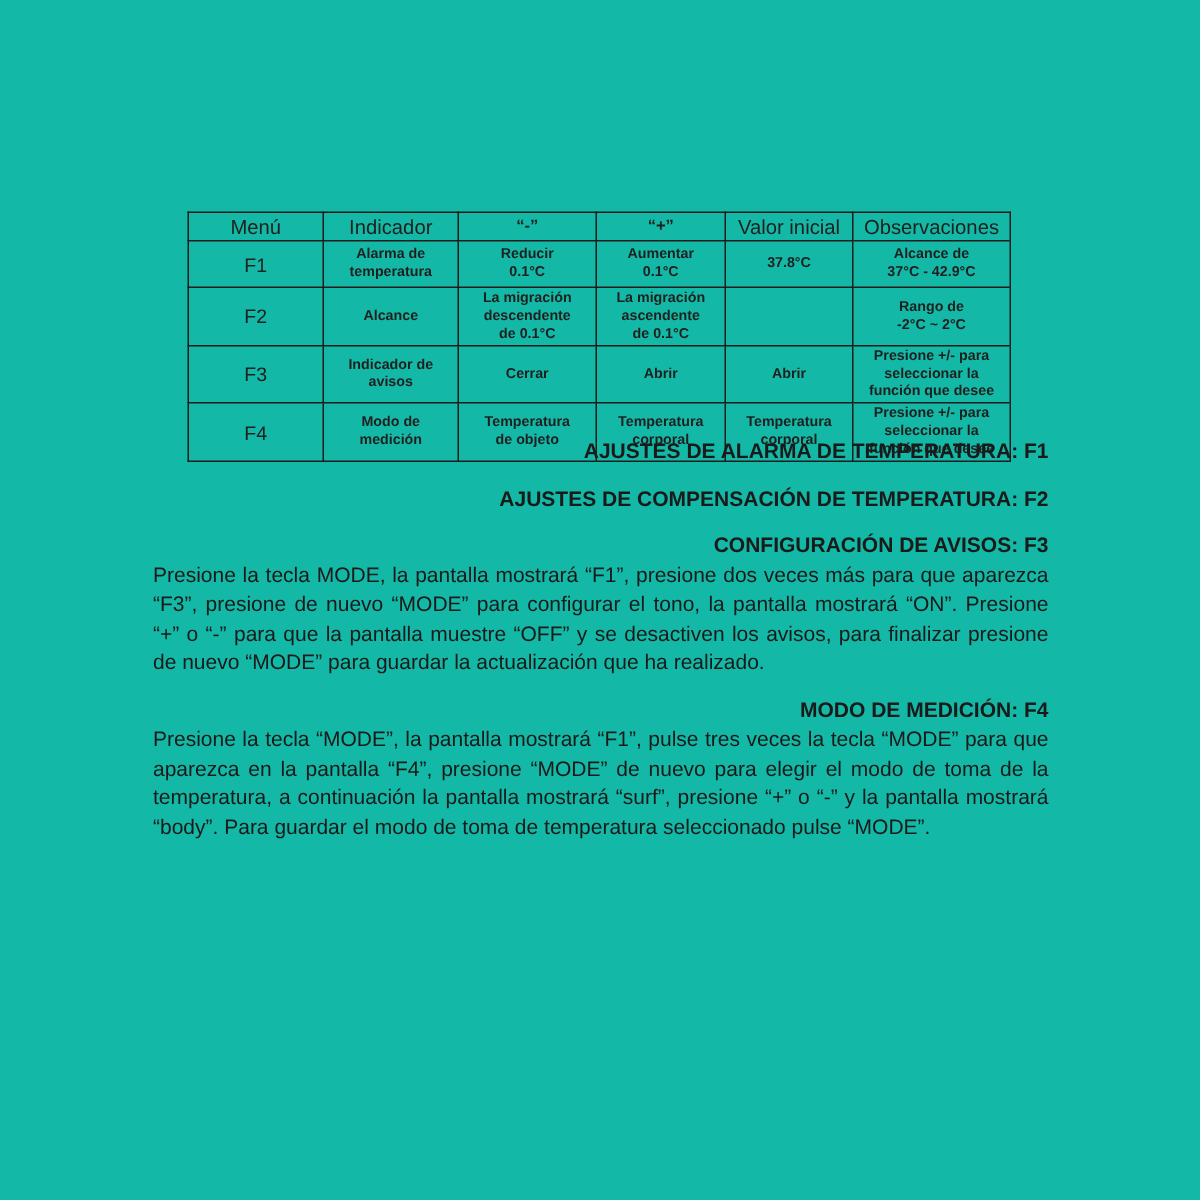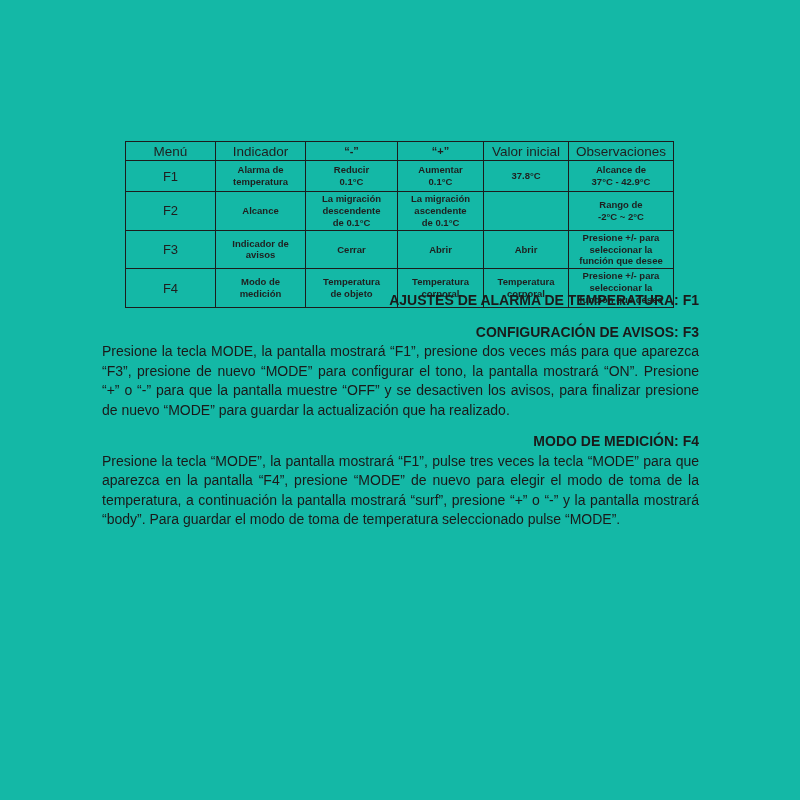--- a/index.html
+++ b/index.html
@@ -147,20 +147,21 @@
 función que desee</td>
       </tr>
     </tbody>
   </table>
 
   <div class="text-block">
     <div class="section">
       <div class="section-heading">AJUSTES DE ALARMA DE TEMPERATURA: F1</div>
     </div>
     <div class="section">
+      <div class="section-heading">AJUSTES DE COMPENSACIÓN DE TEMPERATURA: F2</div>
     </div>
     <div class="section">
       <div class="section-heading">CONFIGURACIÓN DE AVISOS: F3</div>
       <div class="section-body">Presione la tecla MODE, la pantalla mostrará “F1”, presione dos veces más para que aparezca “F3”, presione de nuevo “MODE” para configurar el tono, la pantalla mostrará “ON”. Presione “+” o “-” para que la pantalla muestre “OFF” y se desactiven los avisos, para finalizar presione de nuevo “MODE” para guardar la actualización que ha realizado.</div>
     </div>
     <div class="section">
       <div class="section-heading">MODO DE MEDICIÓN: F4</div>
       <div class="section-body">Presione la tecla “MODE”, la pantalla mostrará “F1”, pulse tres veces la tecla “MODE” para que aparezca en la pantalla “F4”, presione “MODE” de nuevo para elegir el modo de toma de la temperatura, a continuación la pantalla mostrará “surf”, presione “+” o “-” y la pantalla mostrará “body”. Para guardar el modo de toma de temperatura seleccionado pulse “MODE”.</div>
     </div>
   </div>

